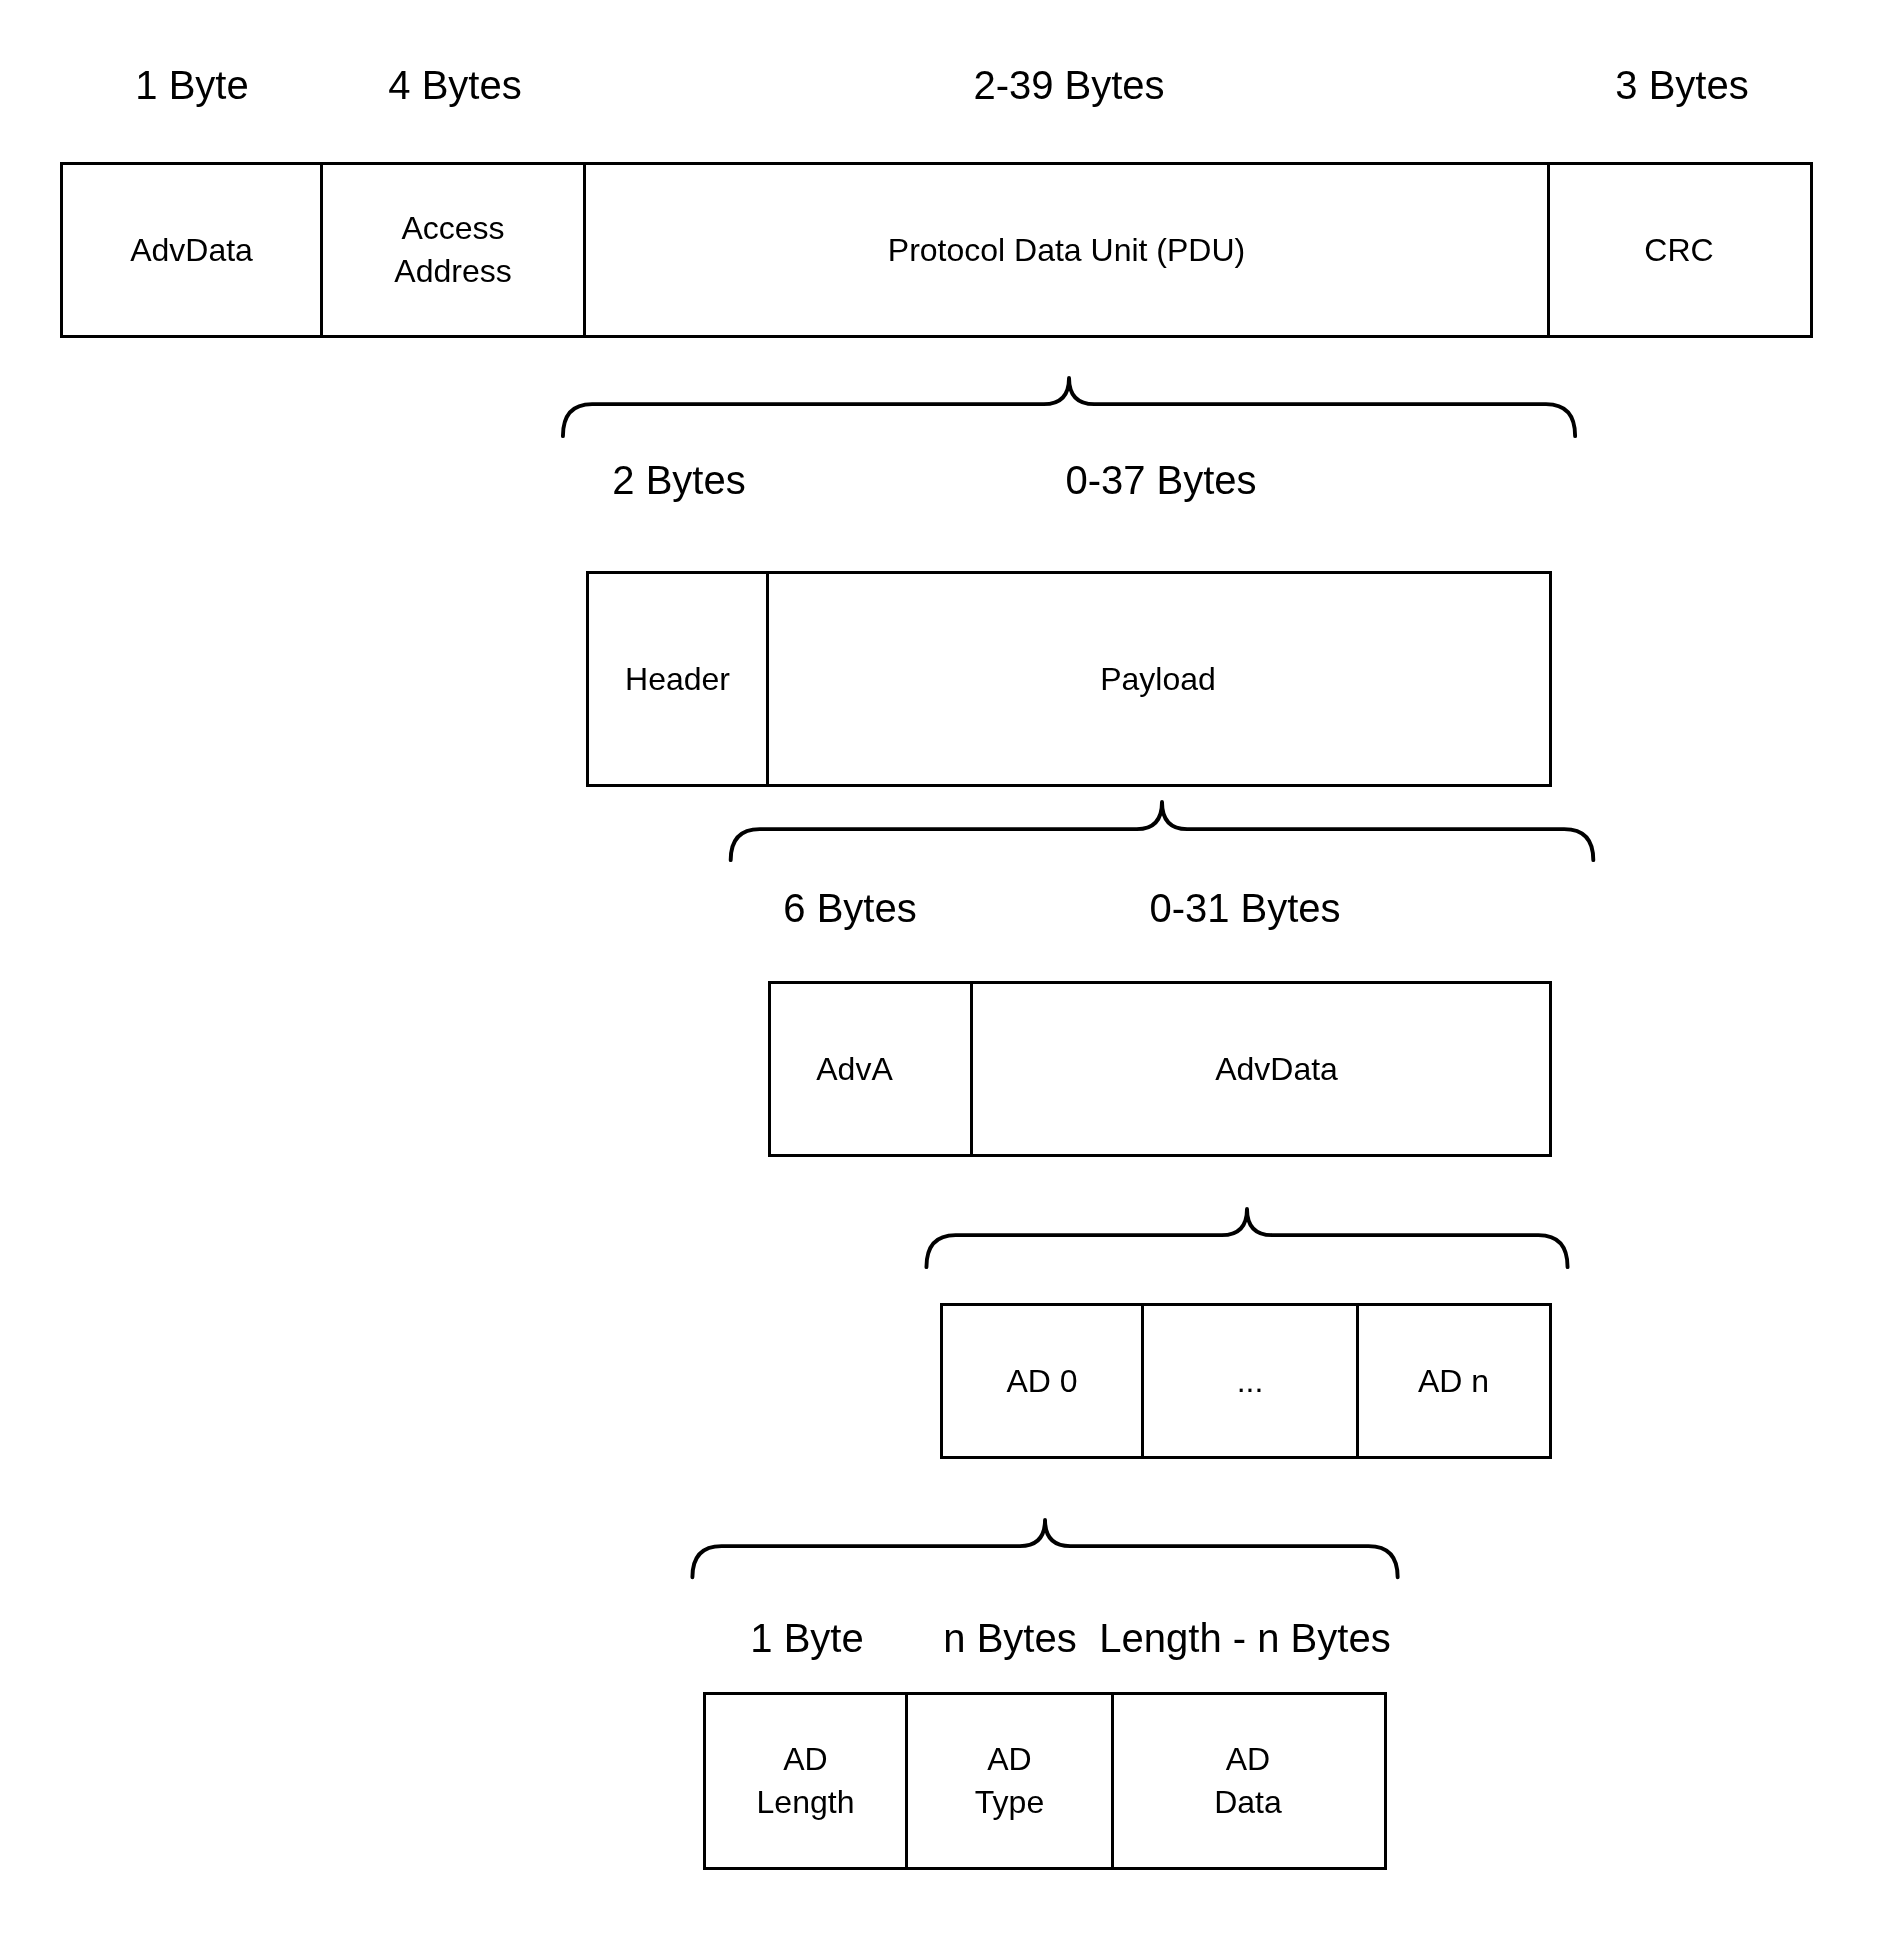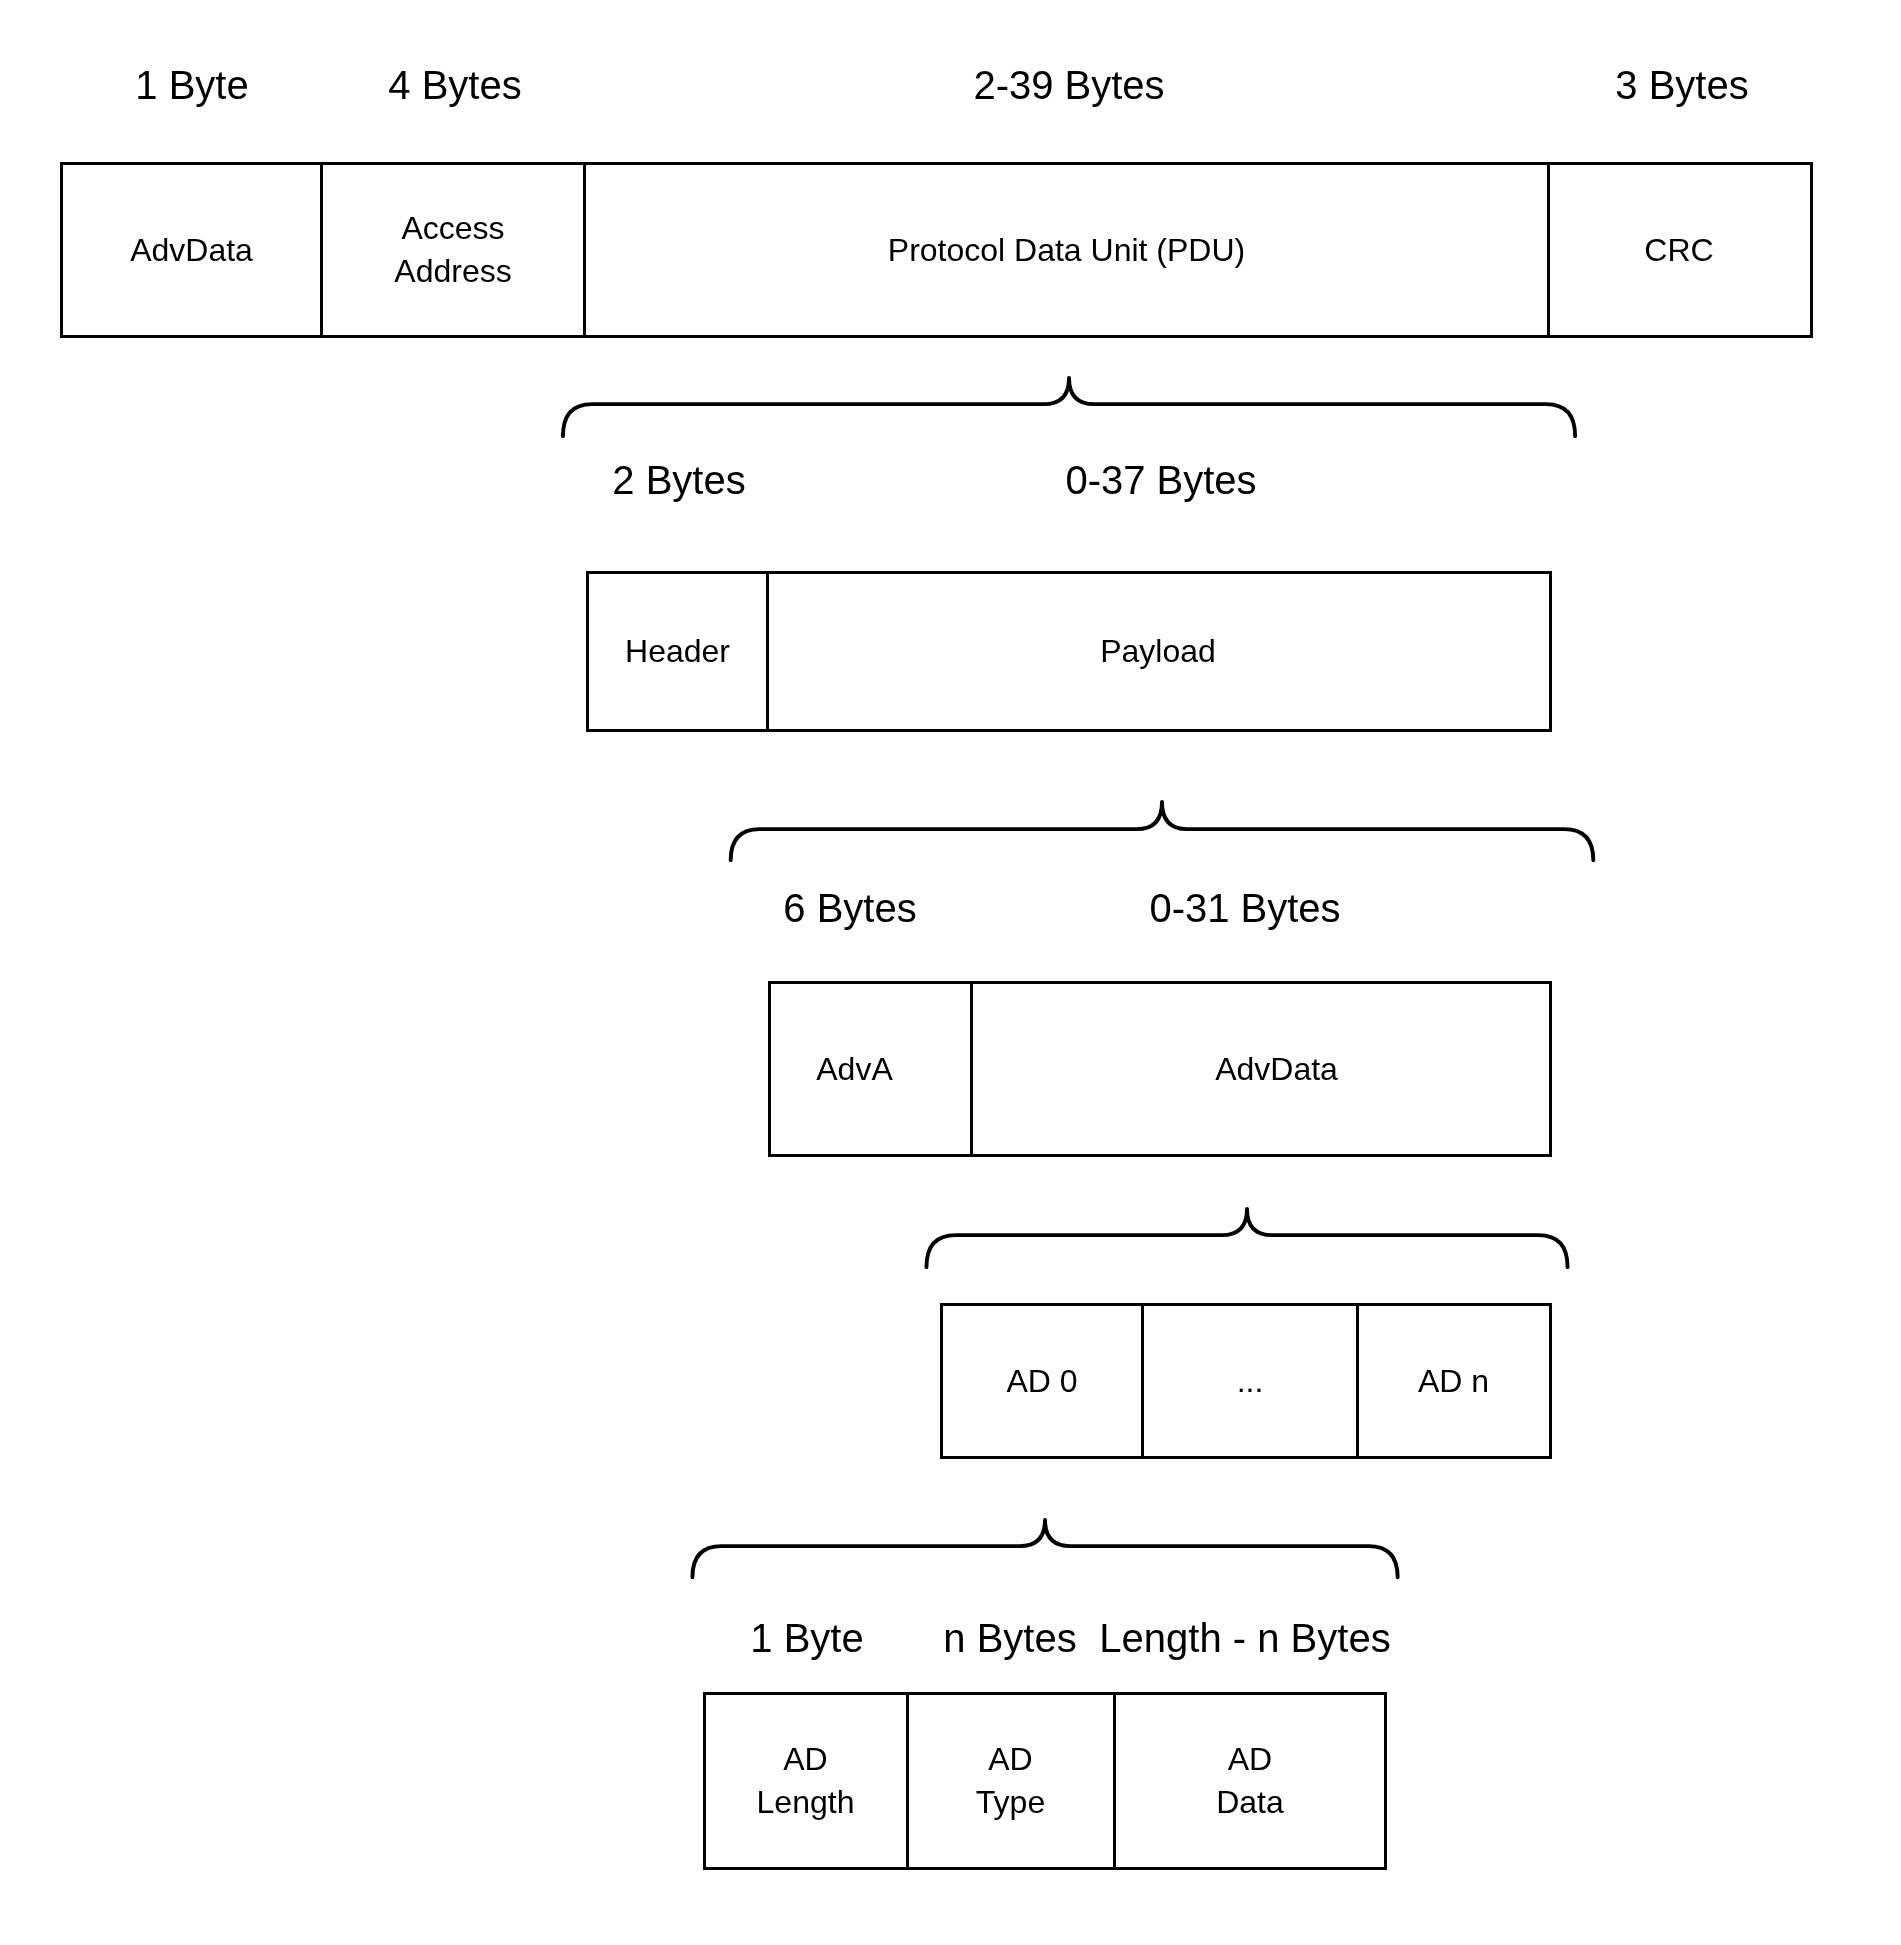--- a/index.html
+++ b/index.html
@@ -80,21 +80,21 @@
     <div class="cell" style="flex-basis:261px;">CRC</div>
   </div>
 
   <svg class="brace" style="left:559px; top:374px;" width="1022" height="68" viewBox="0 0 1048 70">
     <path d="M 2 64 Q 2 31 32 31 L 497 31 Q 523 31 523 4 Q 523 31 549 31 L 1014 31 Q 1044 31 1044 64"></path>
   </svg>
 
   <div class="size-label" style="left:679px; top:461px;">2 Bytes</div>
   <div class="size-label" style="left:1161px; top:461px;">0-37 Bytes</div>
 
-  <div class="boxrow" style="left:586px; top:571px; width:966px; height:161px;">
+  <div class="boxrow" style="left:586px; top:571px; width:966px; height:216px;">
     <div class="cell" style="flex-basis:177px;">Header</div>
     <div class="cell" style="flex-basis:781px;">Payload</div>
   </div>
 
   <svg class="brace" style="left:727px; top:798px;" width="870" height="68" viewBox="0 0 892 70">
     <path d="M 2 64 Q 2 32 32 32 L 420 32 Q 446 32 446 4 Q 446 32 472 32 L 860 32 Q 890 32 890 64"></path>
   </svg>
 
   <div class="size-label" style="left:850px; top:889px;">6 Bytes</div>
   <div class="size-label" style="left:1245px; top:889px;">0-31 Bytes</div>
@@ -115,21 +115,21 @@
   </div>
 
   <svg class="brace" style="left:689px; top:1516px;" width="714" height="68" viewBox="0 0 732 70">
     <path d="M 2 63 Q 2 31 32 31 L 339 31 Q 365 31 365 4 Q 365 31 391 31 L 698 31 Q 728 31 728 63"></path>
   </svg>
 
   <div class="size-label" style="left:807px; top:1619px;">1 Byte</div>
   <div class="size-label" style="left:1010px; top:1619px;">n Bytes</div>
   <div class="size-label" style="left:1245px; top:1619px;">Length - n Bytes</div>
 
-  <div class="boxrow" style="left:703px; top:1692px; width:684px; height:178px;justify-content:space-between;">
+  <div class="boxrow" style="left:703px; top:1692px; width:684px; height:178px;">
     <div class="cell" style="flex-basis:199px;">AD
 Length</div>
     <div class="cell" style="flex-basis:206px;">AD
 Type</div>
     <div class="cell" style="flex-basis:271px;">AD
 Data</div>
   </div>
 
 </div>
 

